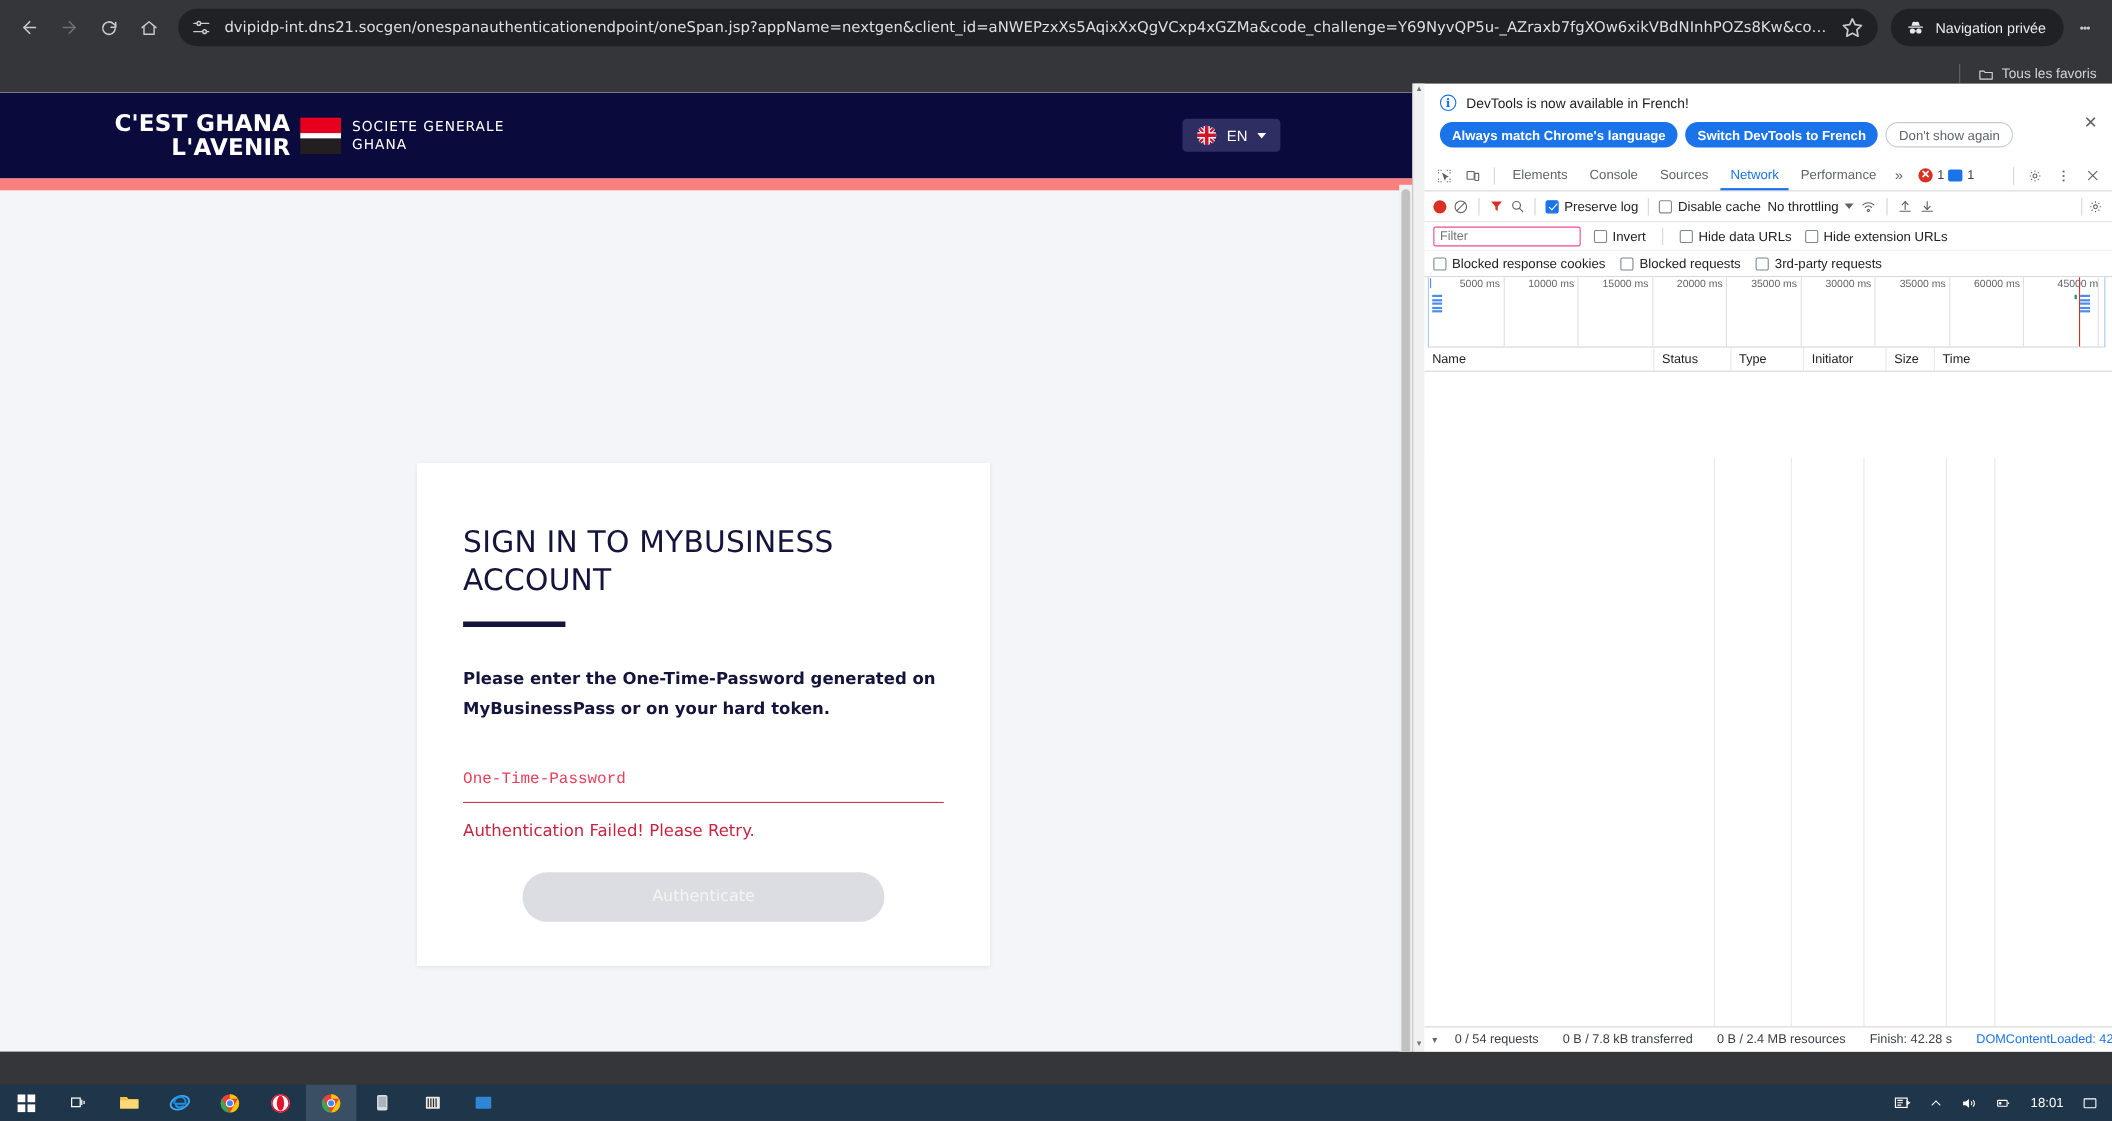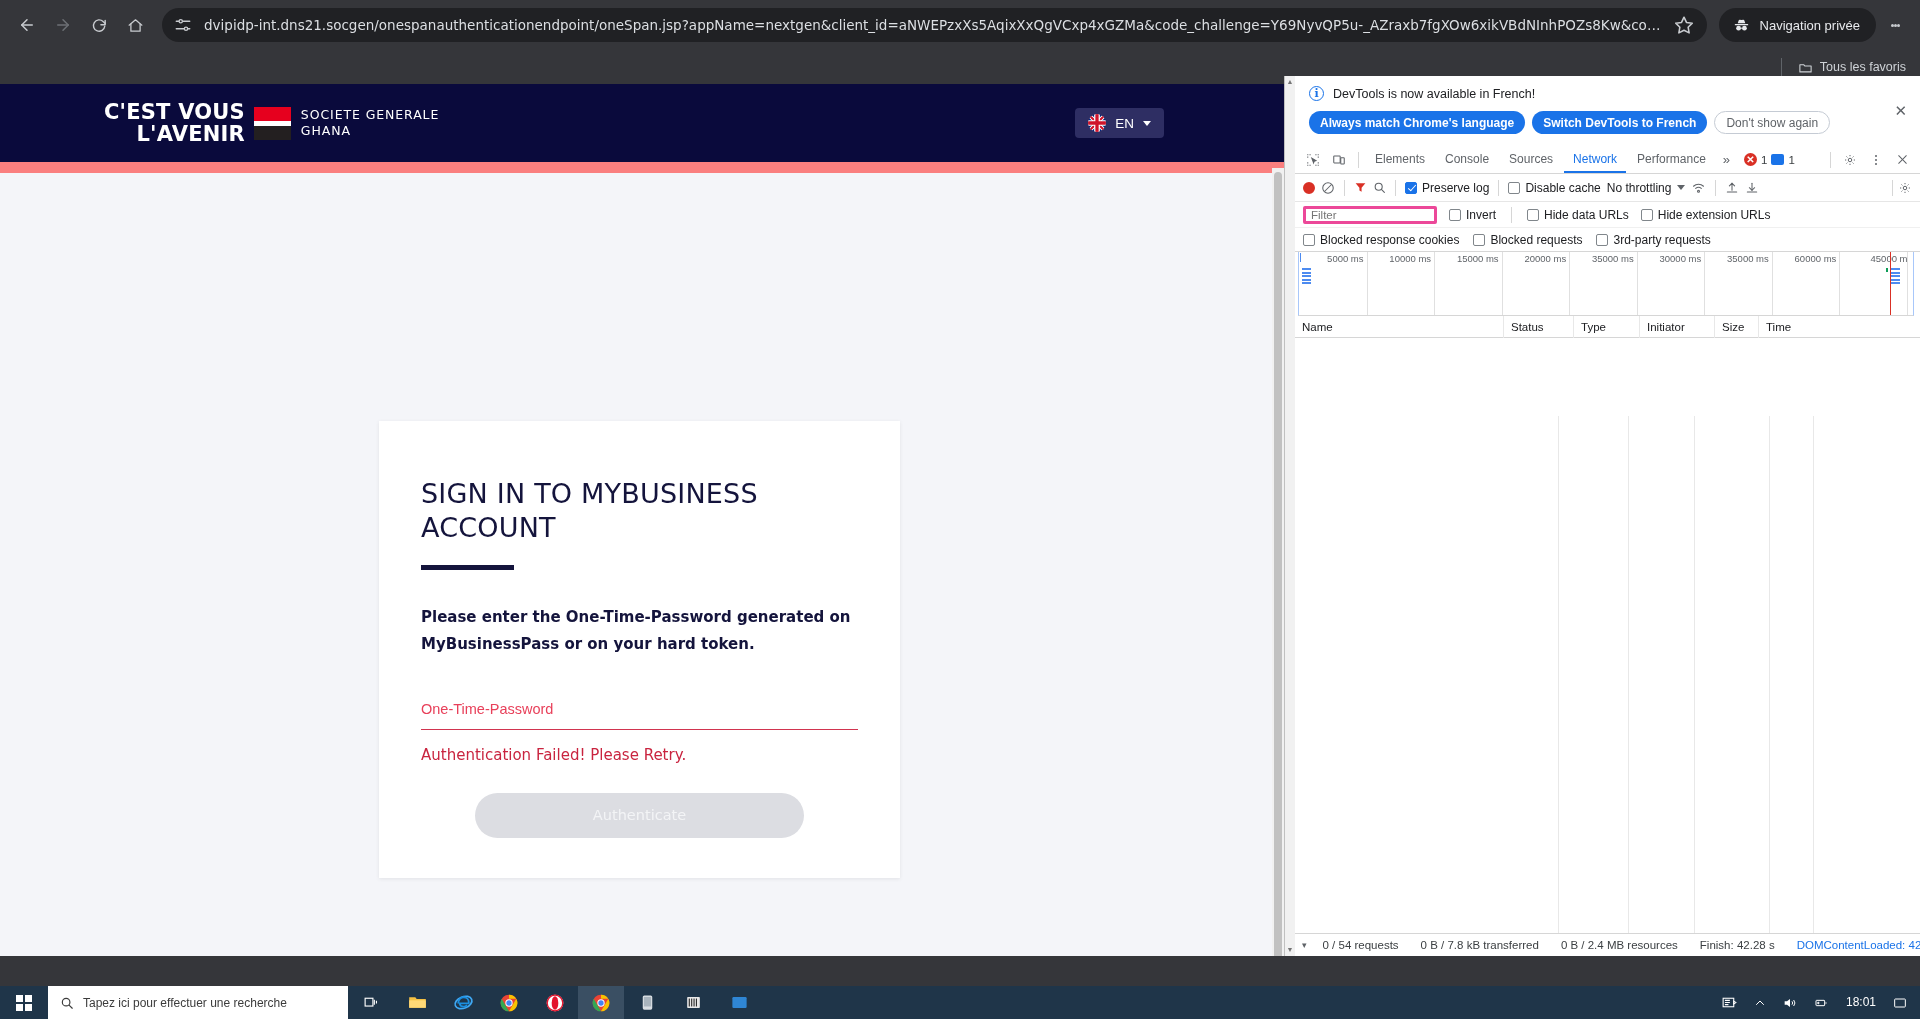--- a/index.html
+++ b/index.html
@@ -95,21 +95,21 @@
   .card-title {
     color: #14143c; font-size: 27px; font-weight: 400; line-height: 1.26;
     letter-spacing: .2px; font-family: "DejaVu Sans", sans-serif;
   }
   .title-rule { width: 93px; height: 5px; background: #14143c; margin-top: 20px; }
   .card-desc {
     margin-top: 34px; color: #14143c; font-size: 15px; font-weight: bold;
     line-height: 1.82; font-family: "DejaVu Sans", sans-serif;
   }
   .field { margin-top: 42px; }
-  .field-label { color: #e8405a; font-size: 14.5px; font-family: Liberation Sans, sans-serif; }
+  .field-label { color: #e8405a; font-size: 14.5px; font-family: Liberation Mono, monospace; }
   .field-line { height: 1px; background: #d1344f; margin-top: 12px; }
   .field-error { margin-top: 16px; color: #c9243f; font-size: 15px; font-family: "DejaVu Sans", sans-serif; }
   .auth-btn {
     display: block; margin: 29px auto 0 auto; width: 329px; height: 45px;
     background: #dcdde2; color: #f3f4f6; border: none; border-radius: 23px;
     font-size: 14.5px; font-family: "DejaVu Sans", sans-serif; cursor: pointer;
   }
 
   .page-scrollbar {
     position: absolute; top: 84px; left: 1272px; width: 12px; height: 872px;
@@ -192,21 +192,21 @@
     content: ""; position: absolute; left: 3.5px; top: 0.5px; width: 3px; height: 7px;
     border: solid #fff; border-width: 0 1.6px 1.6px 0; transform: rotate(42deg);
   }
   .throttle { font-size: 12px; color: #202124; }
 
   .filter-row {
     display: flex; align-items: center; height: 26px; gap: 12px;
     padding: 0 8px; border-bottom: 1px solid #f0f0f0;
   }
   .filter-input {
-    width: 134px; height: 18px; border: 3px solid #ec4899; border-radius: 2px;
+    width: 134px; height: 18px; border: 1px solid #ec4899; border-radius: 2px;
     font-size: 11.5px; color: #9aa0a6; padding: 0 5px; background: #fff;
     font-family: "Liberation Sans", sans-serif;
   }
 
   .type-row { display: flex; align-items: center; gap: 5px; height: 26px; padding: 0 8px; }
   .chip {
     height: 17px; padding: 0 7px; border: 1px solid #d0d0d0; border-radius: 3px;
     font-size: 11.5px; color: #202124; display: flex; align-items: center;
     cursor: pointer; background: #fff; white-space: nowrap;
   }
@@ -350,21 +350,21 @@
         </svg>
       <span>Tous les favoris</span>
     </div>
   </div>
 
   <div class="page">
 
     <div class="sg-header">
       <div class="sg-logo-wrap">
         <div class="sg-claim">
-          <div>C'EST VOUS</div>
+          <div>C'EST GHANA</div>
           <div>L'AVENIR</div>
         </div>
         <div class="sg-mark">
           <div class="r"></div>
           <div class="w"></div>
           <div class="b"></div>
         </div>
         <div class="sg-name">
           <div>SOCIETE GENERALE</div>
           <div>GHANA</div>
@@ -644,27 +644,20 @@
 
   <div class="taskbar">
     <div class="tb-start">
       <span class="win-logo">
           <i></i>
           <i></i>
           <i></i>
           <i></i>
         </span>
     </div>
-    <div class="tb-search">
-      <svg width="14" height="14" viewBox="0 0 24 24" fill="none" stroke="#3b3b3b" stroke-width="2" stroke-linecap="round">
-          <circle cx="10.5" cy="10.5" r="6.5"></circle>
-          <line x1="15.5" y1="15.5" x2="21" y2="21"></line>
-        </svg>
-      <span>Tapez ici pour effectuer une recherche</span>
-    </div>
     <div class="tb-icons">
       <div class="tb-ic">
         <svg width="17" height="17" viewBox="0 0 24 24" fill="none" stroke="#ffffff" stroke-width="1.6">
             <rect x="3" y="6" width="11" height="11"></rect>
             <path d="M16 8v7M19 9.5v4"></path>
           </svg>
       </div>
       <div class="tb-ic">
         <svg width="21" height="21" viewBox="0 0 24 24">
             <path d="M2.5 6h7l1.6 2H21.5v10h-19z" fill="#f5c144"></path>

